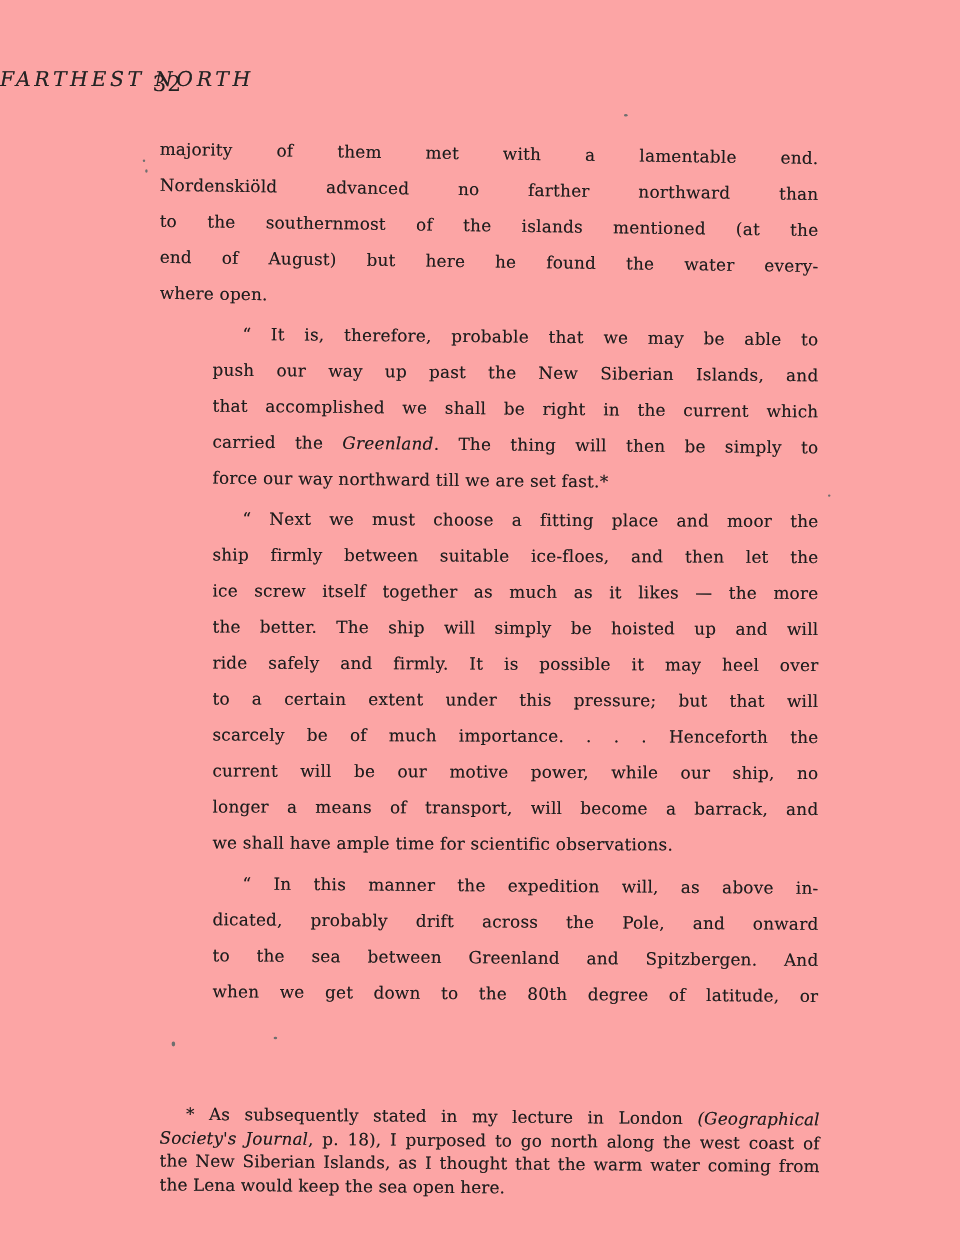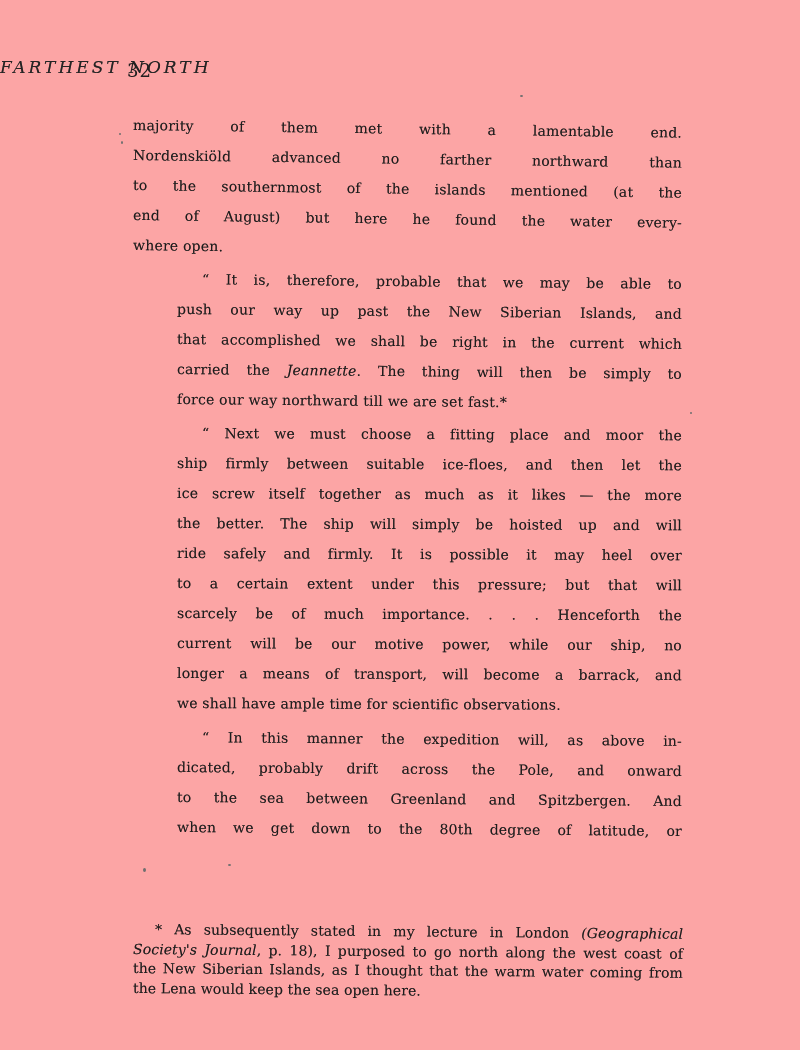--- a/index.html
+++ b/index.html
@@ -107,21 +107,21 @@
         <div class="line"><span>majority of them met with a lamentable end.</span></div>
         <div class="line"><span>Nordenskiöld advanced no farther northward than</span></div>
         <div class="line"><span>to the southernmost of the islands mentioned (at the</span></div>
         <div class="line"><span>end of August) but here he found the water every-</span></div>
         <div class="line line-end"><span>where open.</span></div>
       </div>
       <div class="para para-1">
         <div class="line line-indent"><span>“ It is, therefore, probable that we may be able to</span></div>
         <div class="line"><span>push our way up past the New Siberian Islands, and</span></div>
         <div class="line"><span>that accomplished we shall be right in the current which</span></div>
-        <div class="line"><span>carried the </span><span class="it">Jeannette</span><span>. The thing will then be simply to</span></div>
+        <div class="line"><span>carried the </span><span class="it">Greenland</span><span>. The thing will then be simply to</span></div>
         <div class="line line-end"><span>force our way northward till we are set fast.*</span></div>
       </div>
       <div class="para para-2">
         <div class="line line-indent"><span>“ Next we must choose a fitting place and moor the</span></div>
         <div class="line"><span>ship firmly between suitable ice-floes, and then let the</span></div>
         <div class="line"><span>ice screw itself together as much as it likes — the more</span></div>
         <div class="line"><span>the better. The ship will simply be hoisted up and will</span></div>
         <div class="line"><span>ride safely and firmly. It is possible it may heel over</span></div>
         <div class="line"><span>to a certain extent under this pressure; but that will</span></div>
         <div class="line"><span>scarcely be of much importance. . . . Henceforth the</span></div>

